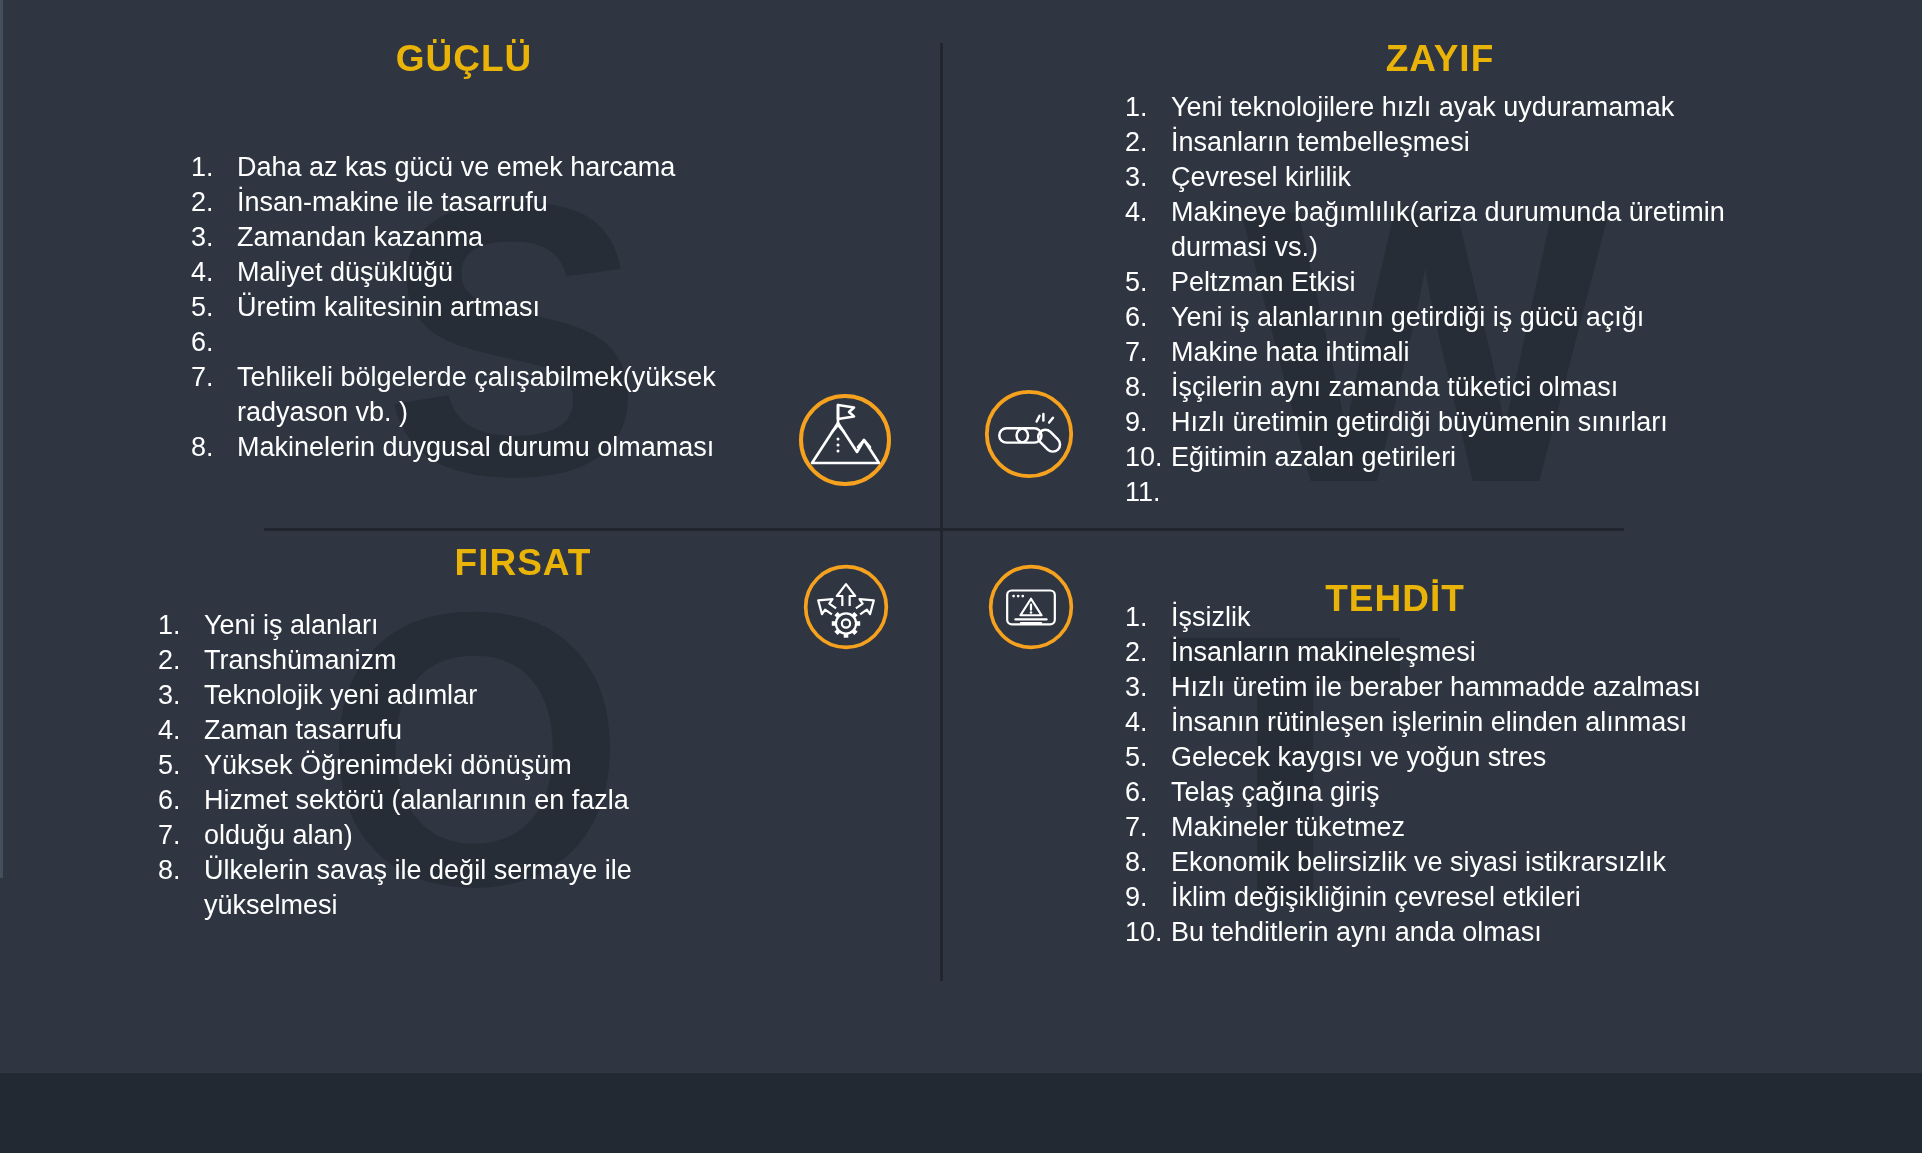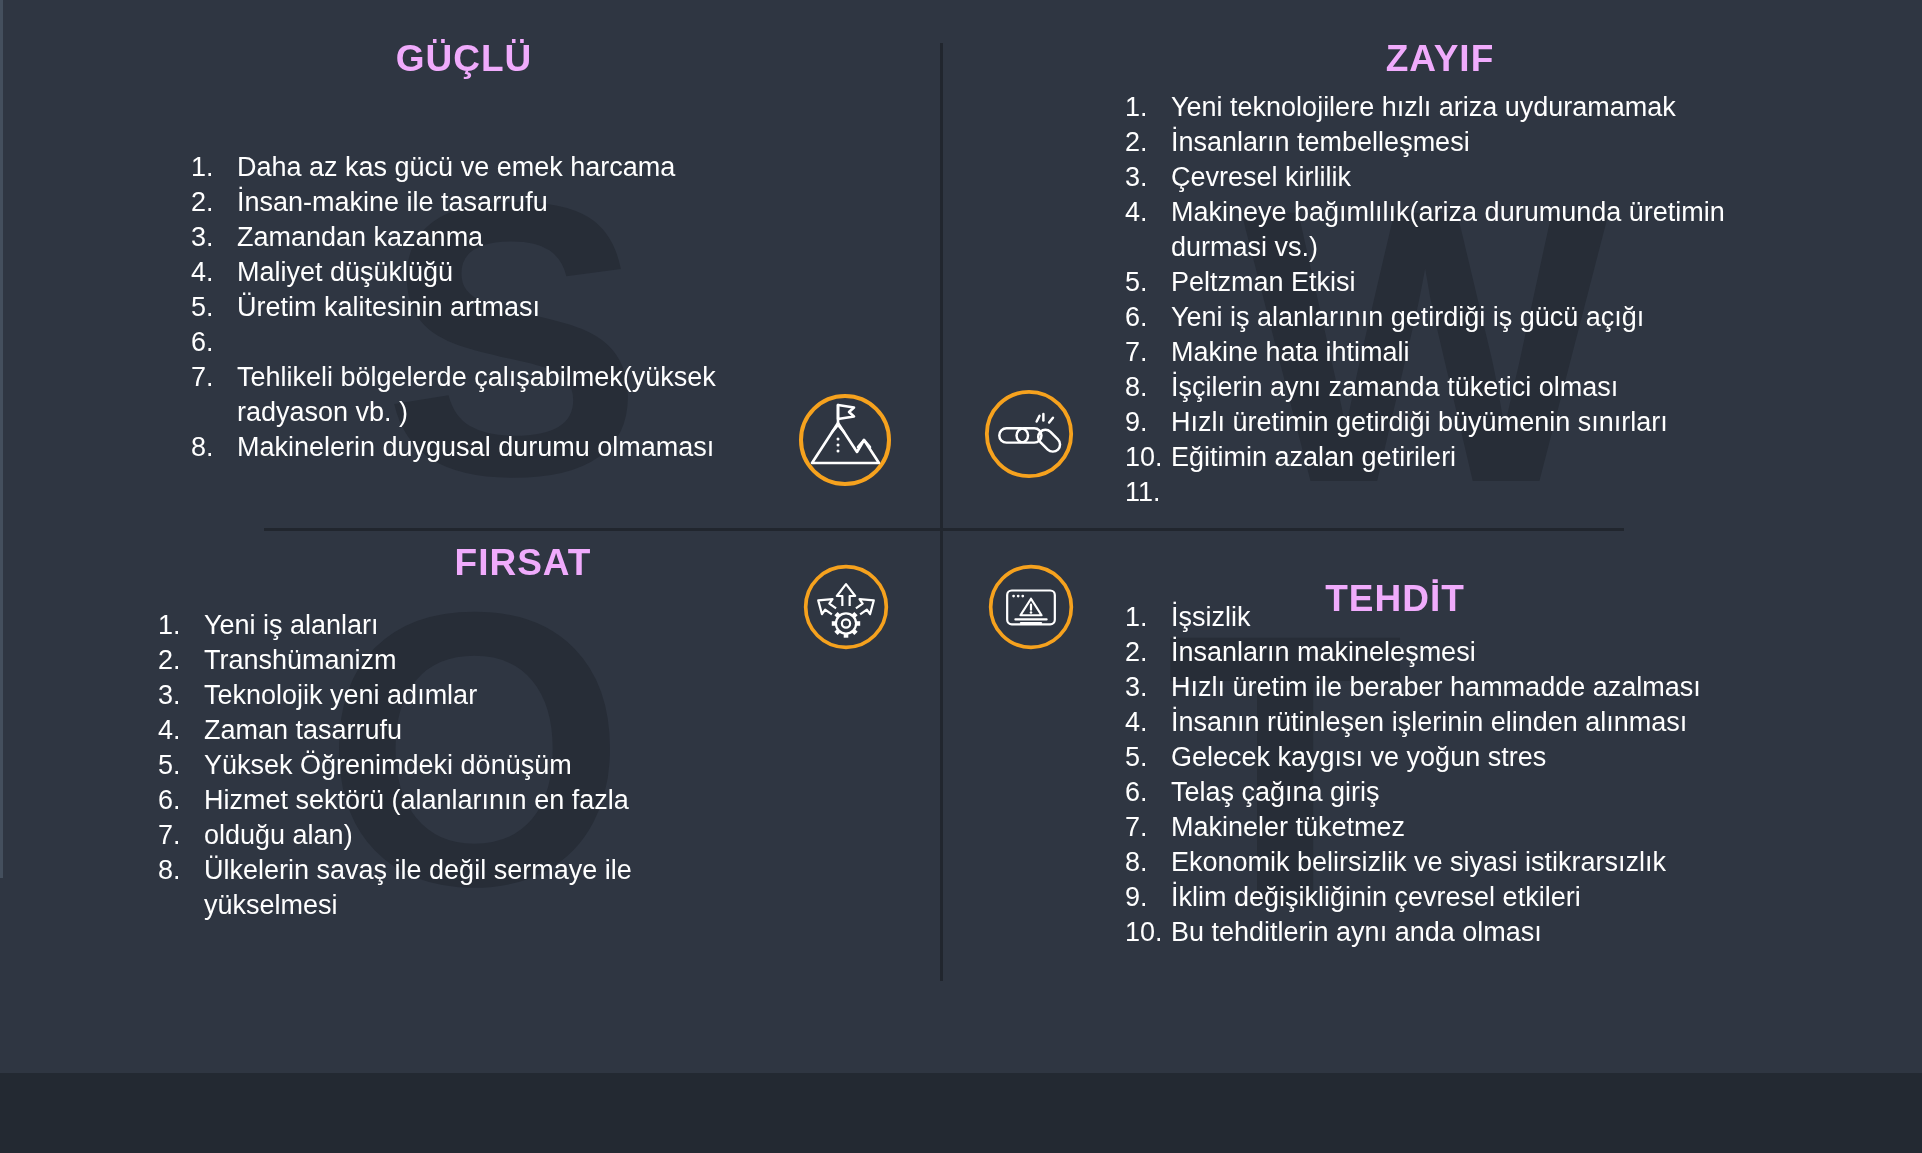--- a/index.html
+++ b/index.html
@@ -30,21 +30,21 @@
     background:#21262e;
   }
   .divider-h{
     position:absolute;left:264px;top:528px;width:1360px;height:3px;
     background:#21262e;
   }
   .q-title{
     position:absolute;
     transform:translateX(-50%);
     font-size:37px;font-weight:bold;
-    color:#f0abfc;
+    color:#eab308;
     letter-spacing:1px;
     white-space:nowrap;
   }
   ol.swot-list{
     position:absolute;
     margin:0;padding:0;
     list-style:none;
     counter-reset:swot;
     color:#ffffff;
     font-size:27px;line-height:35px;
@@ -119,21 +119,21 @@
       <li>
         <span class="num"></span>
         <span class="txt">Makinelerin duygusal durumu olmaması</span>
       </li>
     </ol>
 
   <ol class="swot-list" style="left:1125px;top:90px;width:680px;">
 
   <li>
         <span class="num"></span>
-        <span class="txt">Yeni teknolojilere hızlı ariza uyduramamak</span>
+        <span class="txt">Yeni teknolojilere hızlı ayak uyduramamak</span>
       </li>
       <li>
         <span class="num"></span>
         <span class="txt">İnsanların tembelleşmesi</span>
       </li>
       <li>
         <span class="num"></span>
         <span class="txt">Çevresel kirlilik</span>
       </li>
       <li>

